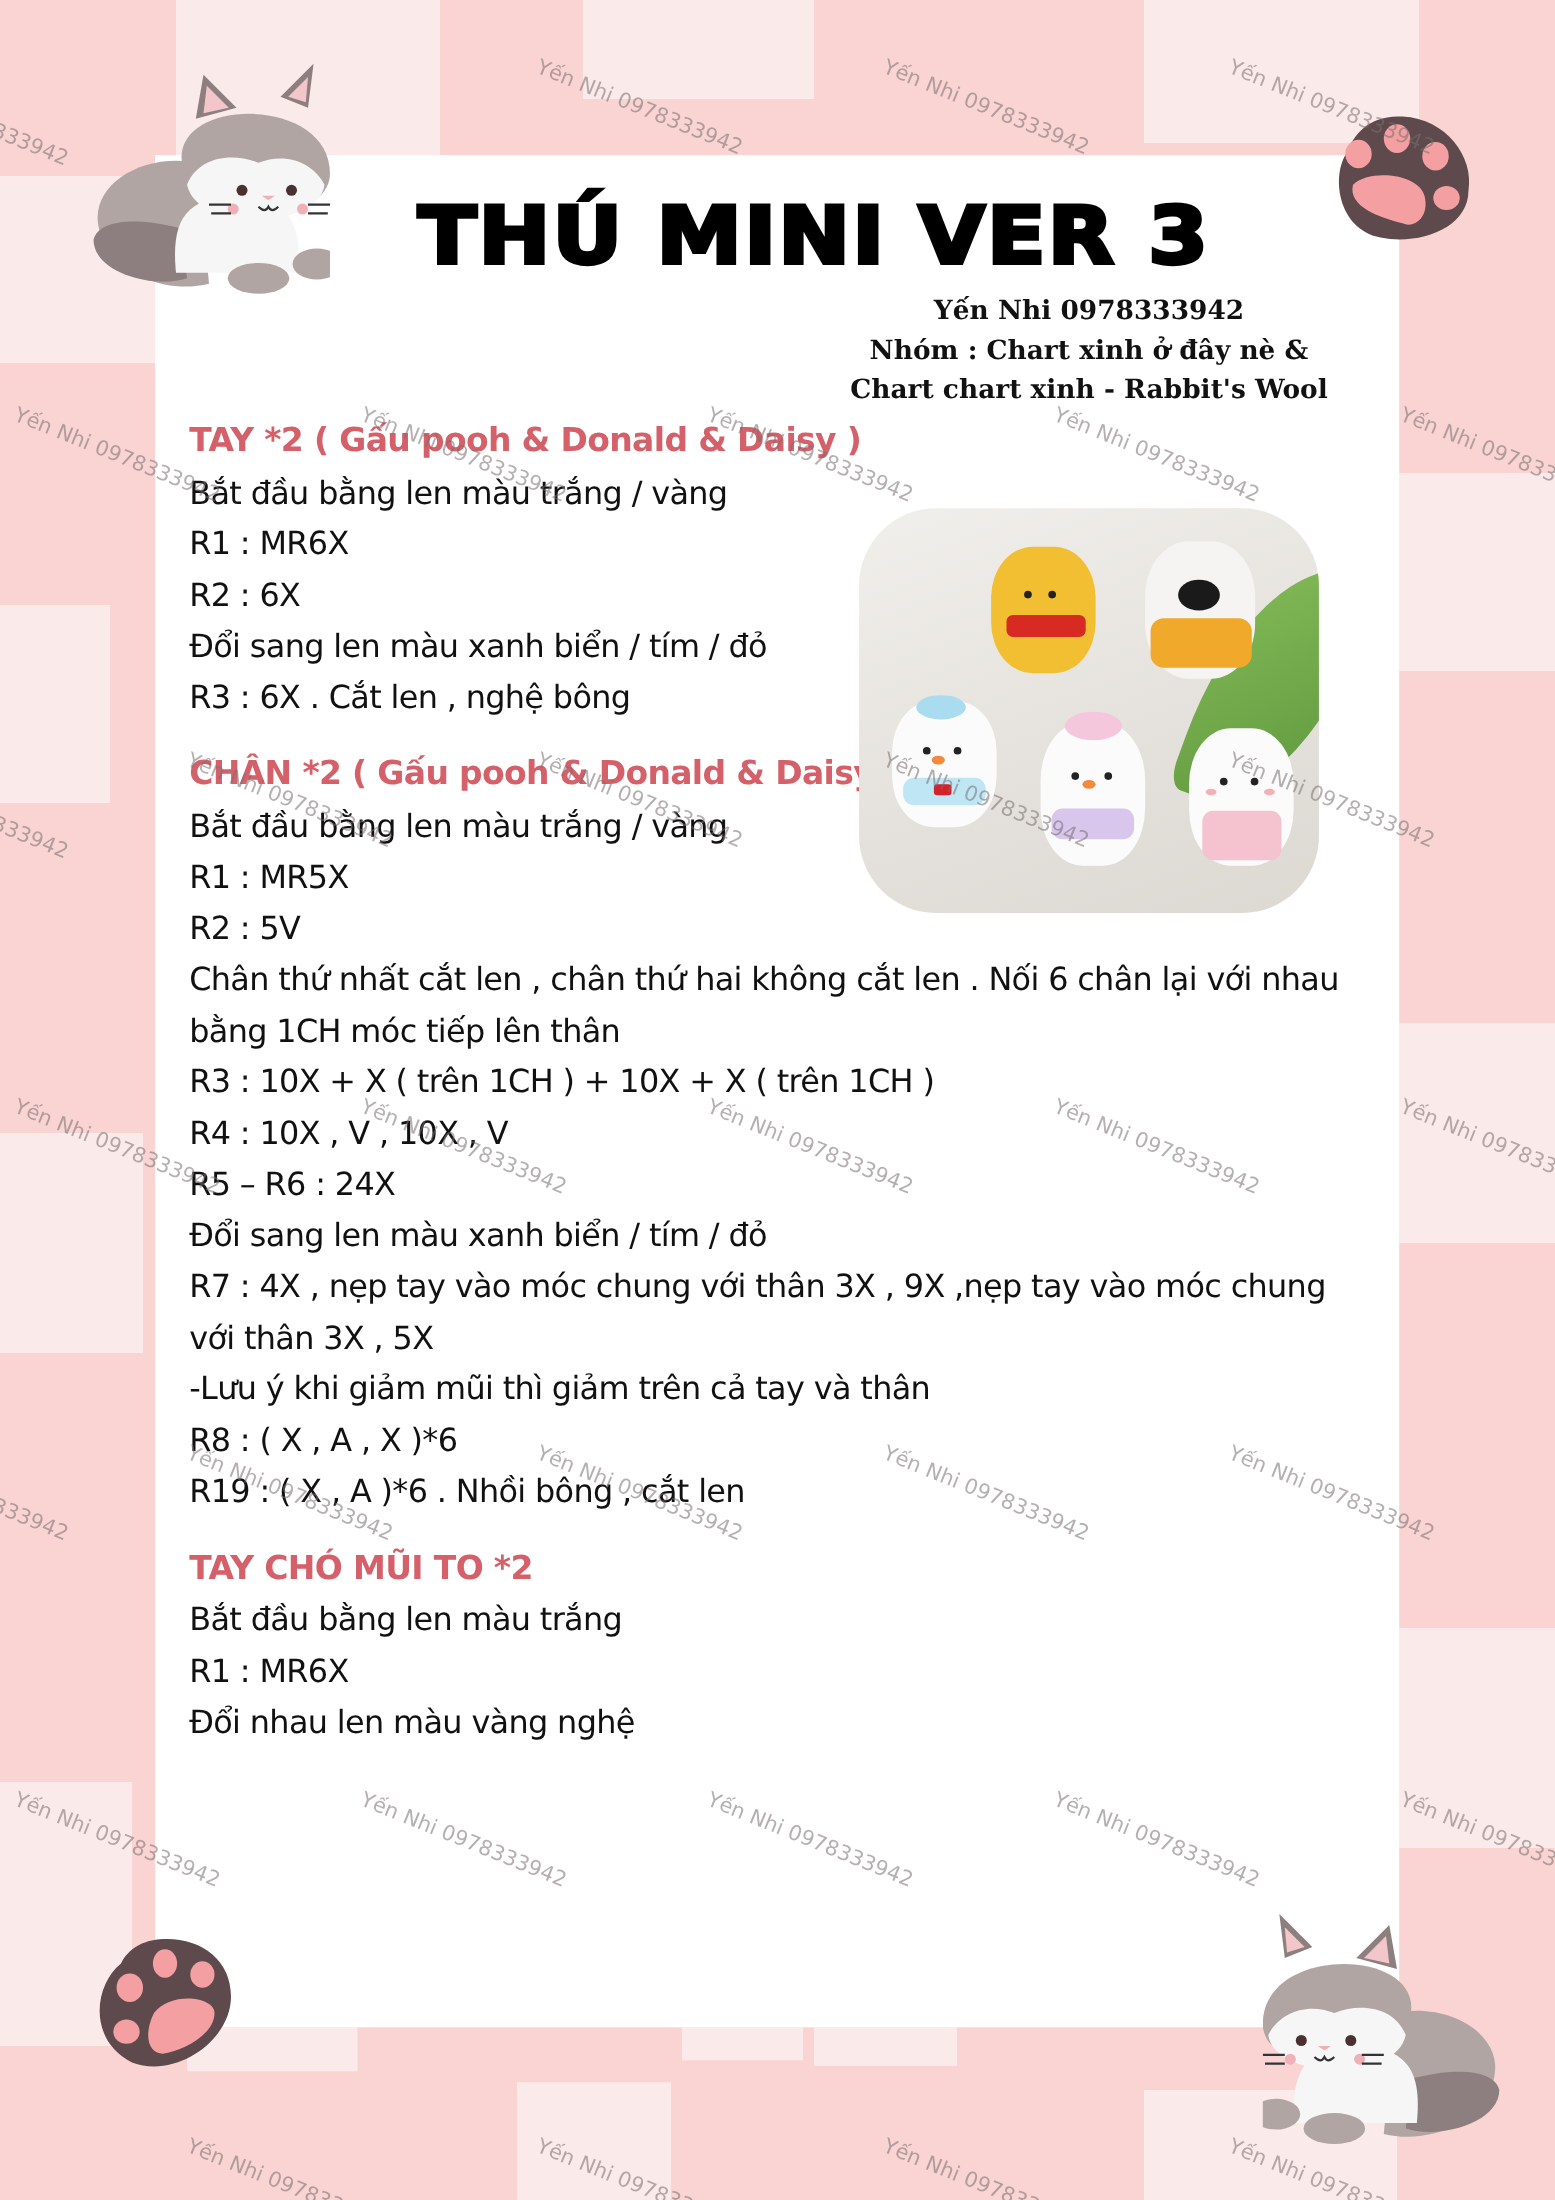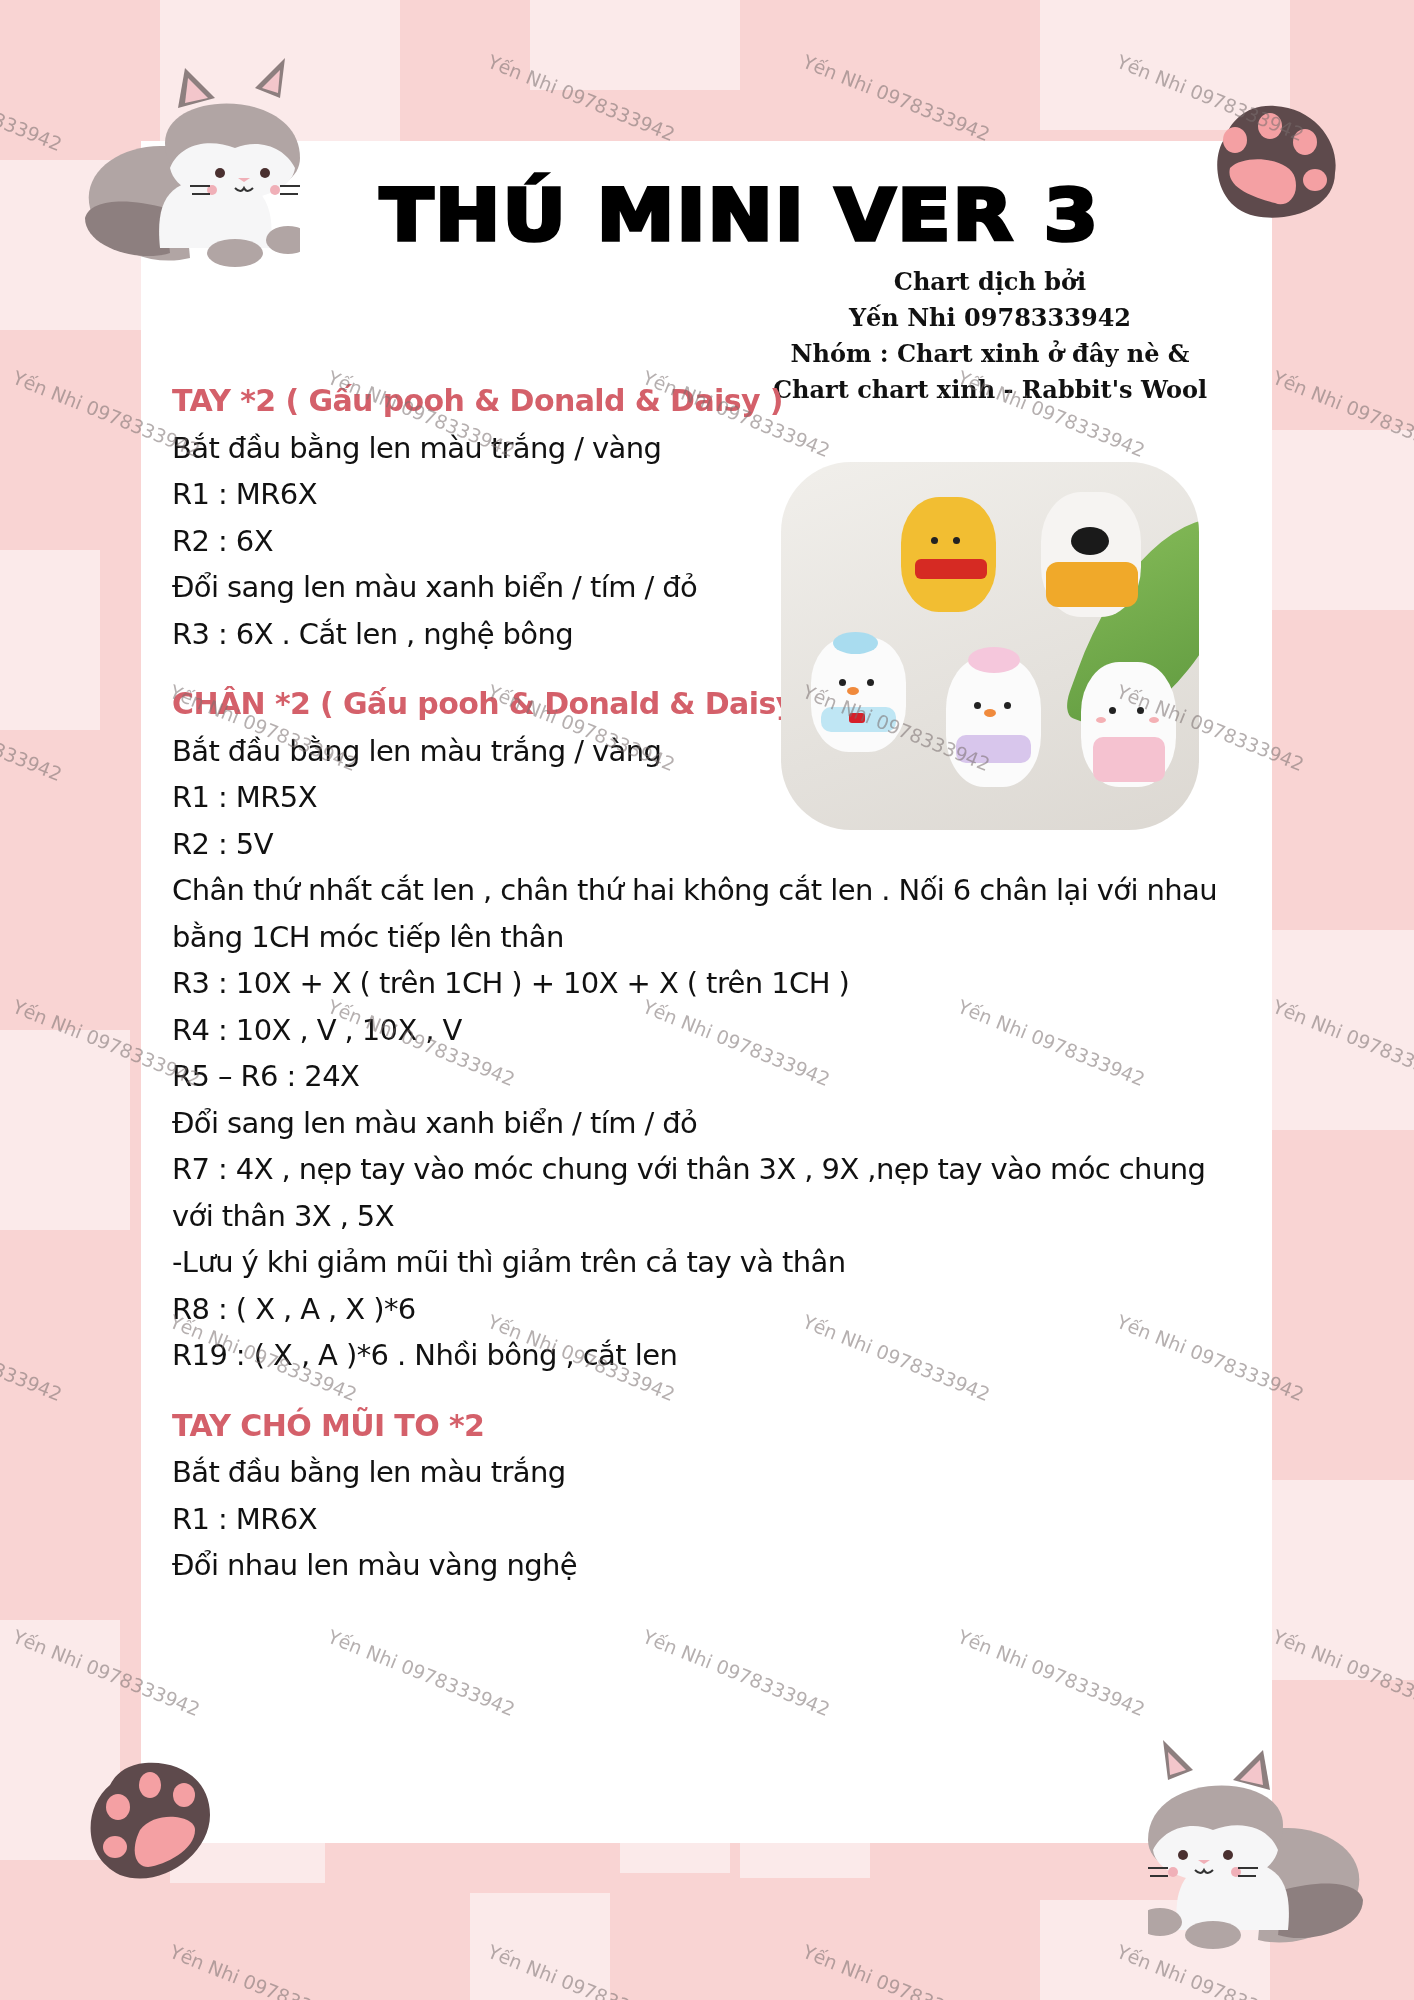--- a/index.html
+++ b/index.html
@@ -118,21 +118,20 @@
   <div class="bg-tile" style="left:620px;top:1843px;width:110px;height:30px;"></div>
   <div class="bg-tile" style="left:740px;top:1843px;width:130px;height:35px;"></div>
   <div class="bg-tile" style="left:1040px;top:1900px;width:230px;height:100px;"></div>
 </div>
 
 <div class="card"></div>
 
 <div class="title">THÚ MINI VER 3</div>
 
 <div class="credits">
-  <div>Chart dịch bởi</div>
   <div>Yến Nhi 0978333942</div>
   <div>Nhóm : Chart xinh ở đây nè &amp;</div>
   <div>Chart chart xinh - Rabbit's Wool</div>
 </div>
 
 <div class="content">
 
   <div class="section">
     <div class="section-heading">TAY *2 ( Gấu pooh &amp; Donald &amp; Daisy )</div>
     <div class="line-bold">Bắt đầu bằng len màu trắng / vàng</div>

